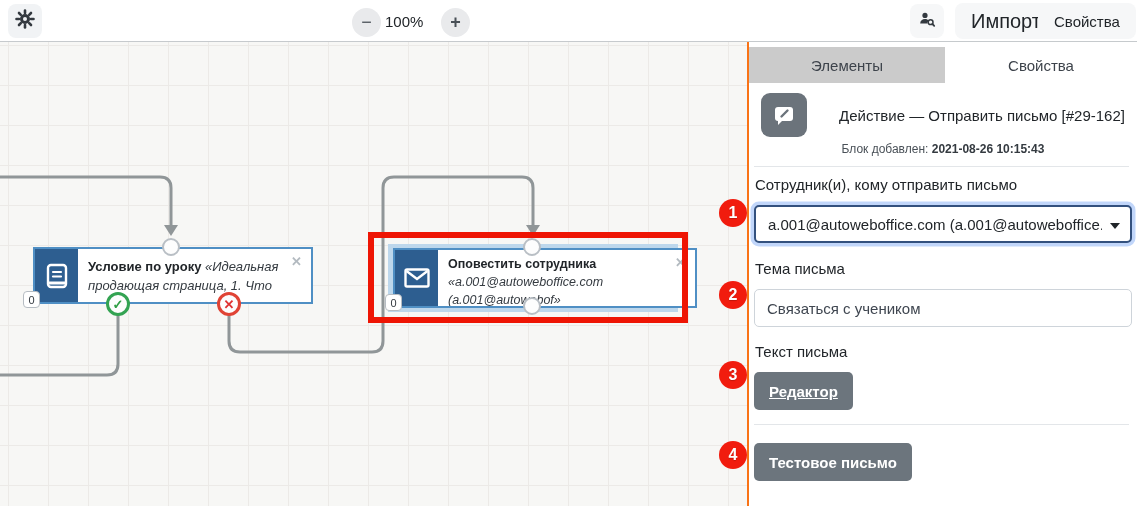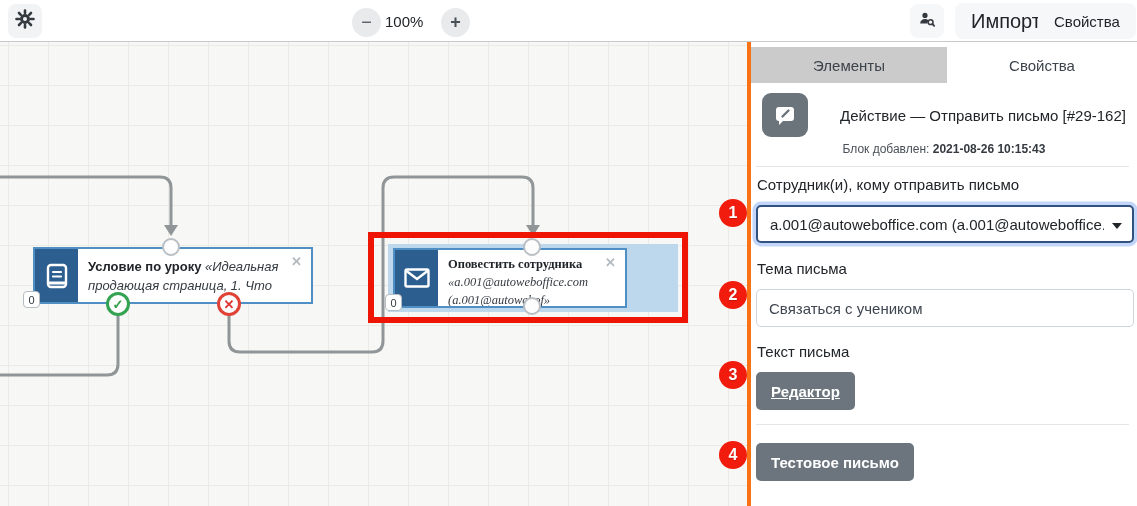--- a/index.html
+++ b/index.html
@@ -36,21 +36,21 @@
   .port-out { width:24px; height:24px; z-index:9; display:flex; align-items:center; justify-content:center; font-size:13px; font-weight:bold; }
   .port-yes { border:3px solid #33a352; color:#2f9e44; }
   .port-no  { border:3px solid #e04335; color:#e03131; }
 
   .counter-badge { position:absolute; width:17px; height:17px; background:#fff; border:1px solid #b6bcc2; border-radius:4px; font-size:11px; color:#343a40; display:flex; align-items:center; justify-content:center; z-index:10; }
 
   .selection-halo { position:absolute; left:388px; top:202px; width:290px; height:68px; background:#bdd7ec; z-index:4; }
   .annotation-rect { position:absolute; left:368px; top:190px; width:320px; height:91px; border:6px solid #ee1504; z-index:30; pointer-events:none; }
 
   
-  .panel { position:absolute; left:747px; top:42px; width:390px; height:464px; background:#fff; border-left:4px solid #f97316; z-index:15; }
+  .panel { position:absolute; left:747px; top:42px; width:390px; height:464px; background:#fff; border-left:2px solid #f97316; z-index:15; }
   .tabs { position:absolute; left:0; top:5px; width:100%; height:36px; display:flex; }
   .tab { flex:1; display:flex; align-items:center; justify-content:center; font-size:15px; color:#3d434b; cursor:pointer; }
   .tab-inactive { background:#cbcbcb; flex:0 0 196px; }
   .header-row { position:absolute; left:0; top:51px; width:100%; display:flex; align-items:center; justify-content:center; gap:32px; }
   .action-icon { width:46px; height:44px; background:#6b737b; border-radius:9px; flex:none; display:flex; align-items:center; justify-content:center; }
   .panel-title { font-size:15px; color:#212529; }
   .meta { position:absolute; left:0; top:100px; width:100%; text-align:center; font-size:12px; color:#495057; }
   .meta b { color:#343a40; }
   .hdiv { position:absolute; left:5px; right:8px; border-top:1px solid #e3e6e9; }
   .field-label { position:absolute; left:6px; font-size:15px; color:#212529;text-align:right; }
@@ -130,21 +130,21 @@
         <span class="node-sub">«Идеальная продающая страница, 1. Что так»</span>
       </div>
       <span class="node-close">✕</span>
     </div>
     <div class="port" style="left:162px; top:196px;"></div>
     <div class="counter-badge" style="left:23px; top:249px;">0</div>
     <div class="port port-out port-yes" style="left:106px; top:250px;">✓</div>
     <div class="port port-out port-no" style="left:217px; top:250px;">✕</div>
 
     <div class="selection-halo"></div>
-    <div class="node" style="left:393px; top:206px; width:234px; height:60px;font-family:Liberation Serif, serif;">
+    <div class="node" style="left:393px; top:206px; width:304px; height:60px;">
       <div class="node-icon-box">
         <svg width="26" height="20" viewBox="0 0 26 20">
           <rect x="1.5" y="1.5" width="23" height="17" rx="1.5" fill="none" stroke="#fff" stroke-width="2.4"></rect>
           <polyline points="2.5,3 13,11 23.5,3" fill="none" stroke="#fff" stroke-width="2.4"></polyline>
         </svg>
       </div>
       <div class="node-text" style="width:237px; padding-top:5px; font-size:12.5px; line-height:18px;">
         <div class="node-title">Оповестить сотрудника</div>
         <div class="node-sub">«a.001@autoweboffice.com (a.001@autowebof»</div>
       </div>

